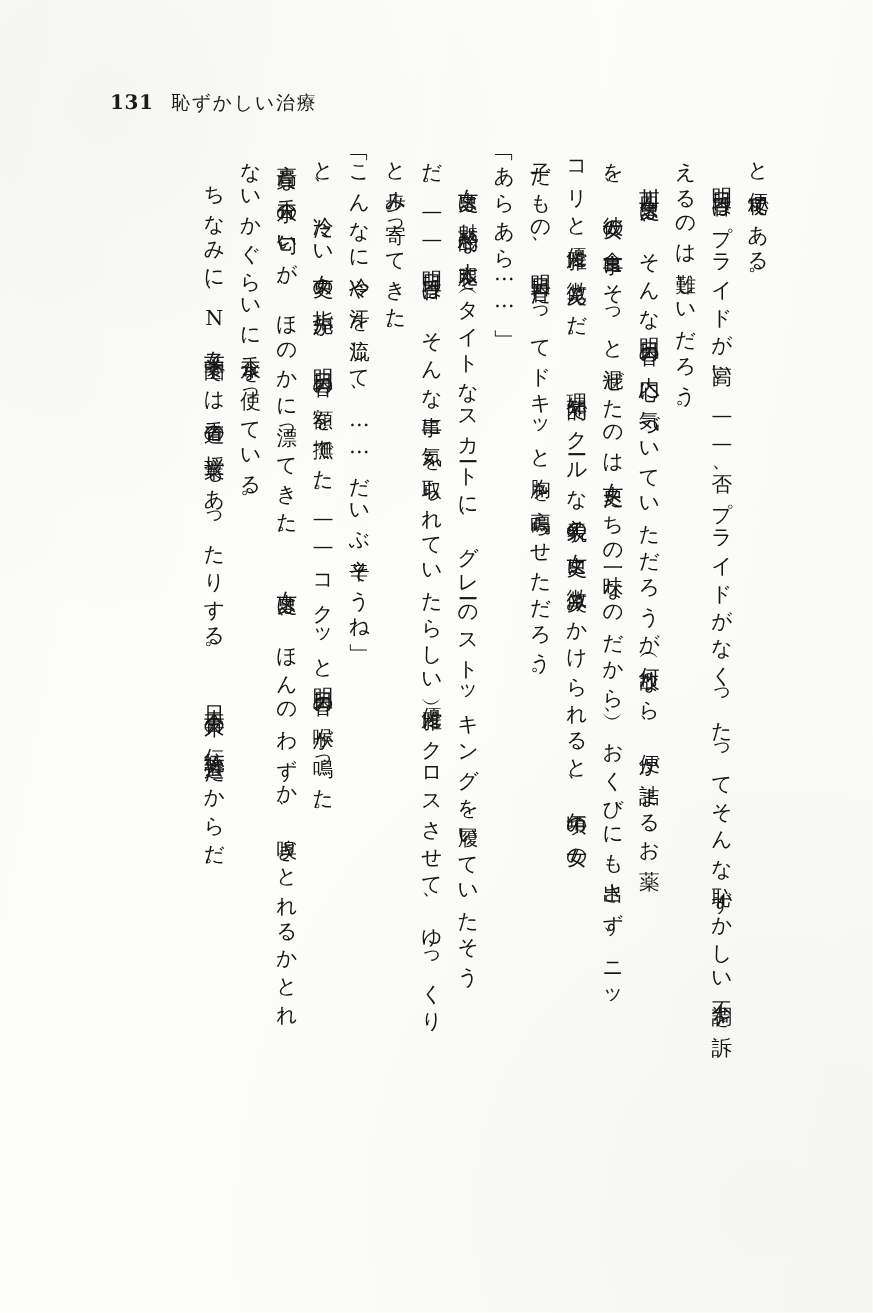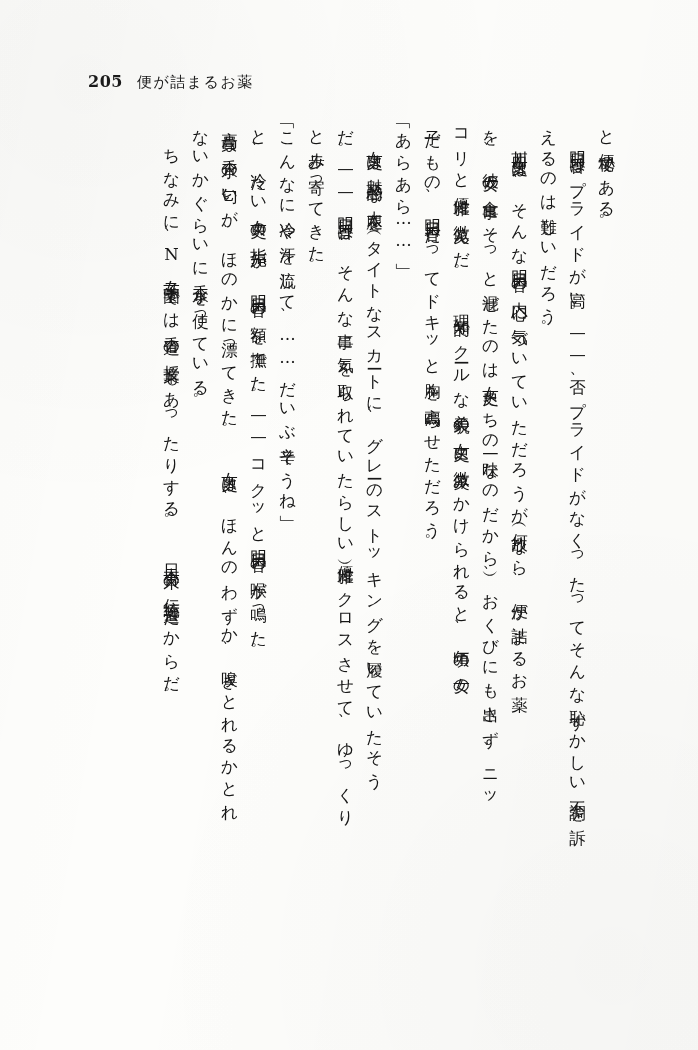--- a/index.html
+++ b/index.html
@@ -87,22 +87,22 @@
     flex-direction: row-reverse;
   }
 </style>
 </head>
 <body>
 
 <div class="page">
   <div class="paper-texture"></div>
 
   <div class="header">
-    <span class="page-number">205</span>
-    <span class="chapter-title">便が詰まるお薬</span>
+    <span class="page-number">131</span>
+    <span class="chapter-title">恥ずかしい治療</span>
   </div>
 
   <div class="body-text">
     <div class="column">と便秘である。</div>
     <div class="column">　明日香はプライドが高い。——否、プライドがなくったってそんな恥ずかしい不調を訴</div>
     <div class="column">えるのは難しいだろう。</div>
     <div class="column">　川西女史は、そんな明日香の内心に気づいていただろうが（何故なら、便が詰まるお薬</div>
     <div class="column">を、彼女の食事にそっと混ぜたのは女史たちの一味なのだから）、おくびにも出さず、ニッ</div>
     <div class="column">コリと優雅に微笑んだ。　理知的でクールな美貌の女史に微笑みかけられると、年頃の女の</div>
     <div class="column">子だもの、明日香だってドキッと胸を高鳴らせただろう。</div>

